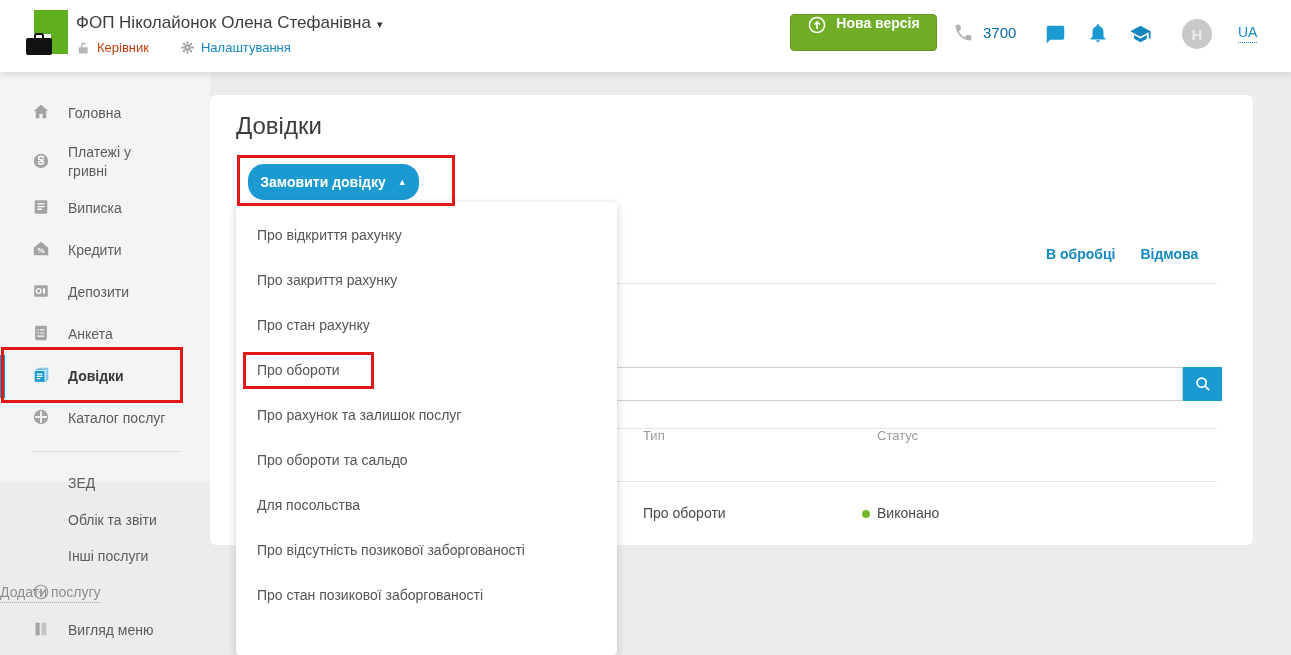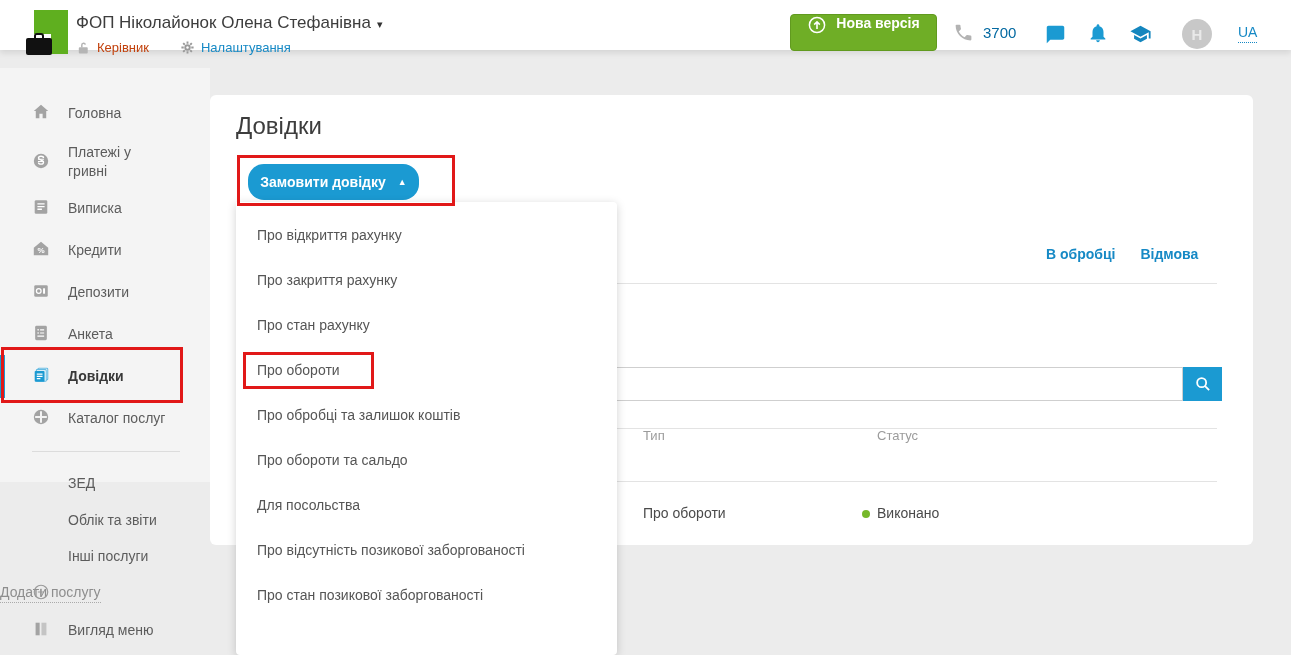--- a/index.html
+++ b/index.html
@@ -1,21 +1,21 @@
 <!DOCTYPE html>
 <html><head>
 <meta charset="utf-8">
 <style>
   * { margin:0; padding:0; box-sizing:border-box; }
   html,body { width:1291px; height:655px; }
   body { font-family:"Liberation Sans","DejaVu Sans",sans-serif; background:#ececec; overflow:hidden; }
   #app { position:relative; width:1291px; height:655px; background:#ececec; overflow:hidden; }
 
   
-  .header { position:absolute; left:0; top:0; width:1291px; height:50px; background:#ffffff;
+  .header { position:absolute; left:0; top:0; width:1291px; height:72px; background:#ffffff;
             box-shadow:0 3px 6px rgba(0,0,0,.10); z-index:40; }
   .logo { position:absolute; left:26px; top:10px; width:42px; height:48px; }
   .logo .green { position:absolute; left:8px; top:0; width:34px; height:44px; background:#5faf1f; }
   .logo .notch { position:absolute; left:8px; top:24px; width:17px; height:20px; background:#ffffff; }
   .logo .case  { position:absolute; left:0; top:28px; width:26px; height:17px; background:#111111; border-radius:2px; }
   .logo .handle{ position:absolute; left:8px; top:23px; width:10px; height:7px; border:2.5px solid #111; border-bottom:none; border-radius:3px 3px 0 0; background:transparent; }
   .company { position:absolute; left:76px; top:13px; font-size:17px; color:#3d3d3d; white-space:nowrap; }
   .company .caret { font-size:11px; color:#333; margin-left:6px; }
   .subrow { position:absolute; left:76px; top:38px; height:18px; display:flex; align-items:center; gap:6px; }
   .role-label { font-size:13px; color:#c2410c; margin-right:25px; }
@@ -273,21 +273,21 @@
 
   <div class="cell cell-type">Про обороти</div>
   <div class="status-dot"></div>
   <div class="cell cell-status">Виконано</div>
 
   <div class="dropdown">
     <div class="dd-item">Про відкриття рахунку</div>
     <div class="dd-item">Про закриття рахунку</div>
     <div class="dd-item">Про стан рахунку</div>
     <div class="dd-item">Про обороти</div>
-    <div class="dd-item">Про обробці та залишок коштів</div>
+    <div class="dd-item">Про рахунок та залишок послуг</div>
     <div class="dd-item">Про обороти та сальдо</div>
     <div class="dd-item">Для посольства</div>
     <div class="dd-item">Про відсутність позикової заборгованості</div>
     <div class="dd-item">Про стан позикової заборгованості</div>
   </div>
 
   <div class="redbox rb-sidebar"></div>
   <div class="redbox rb-button"></div>
   <div class="redbox rb-ddl"></div>
 

